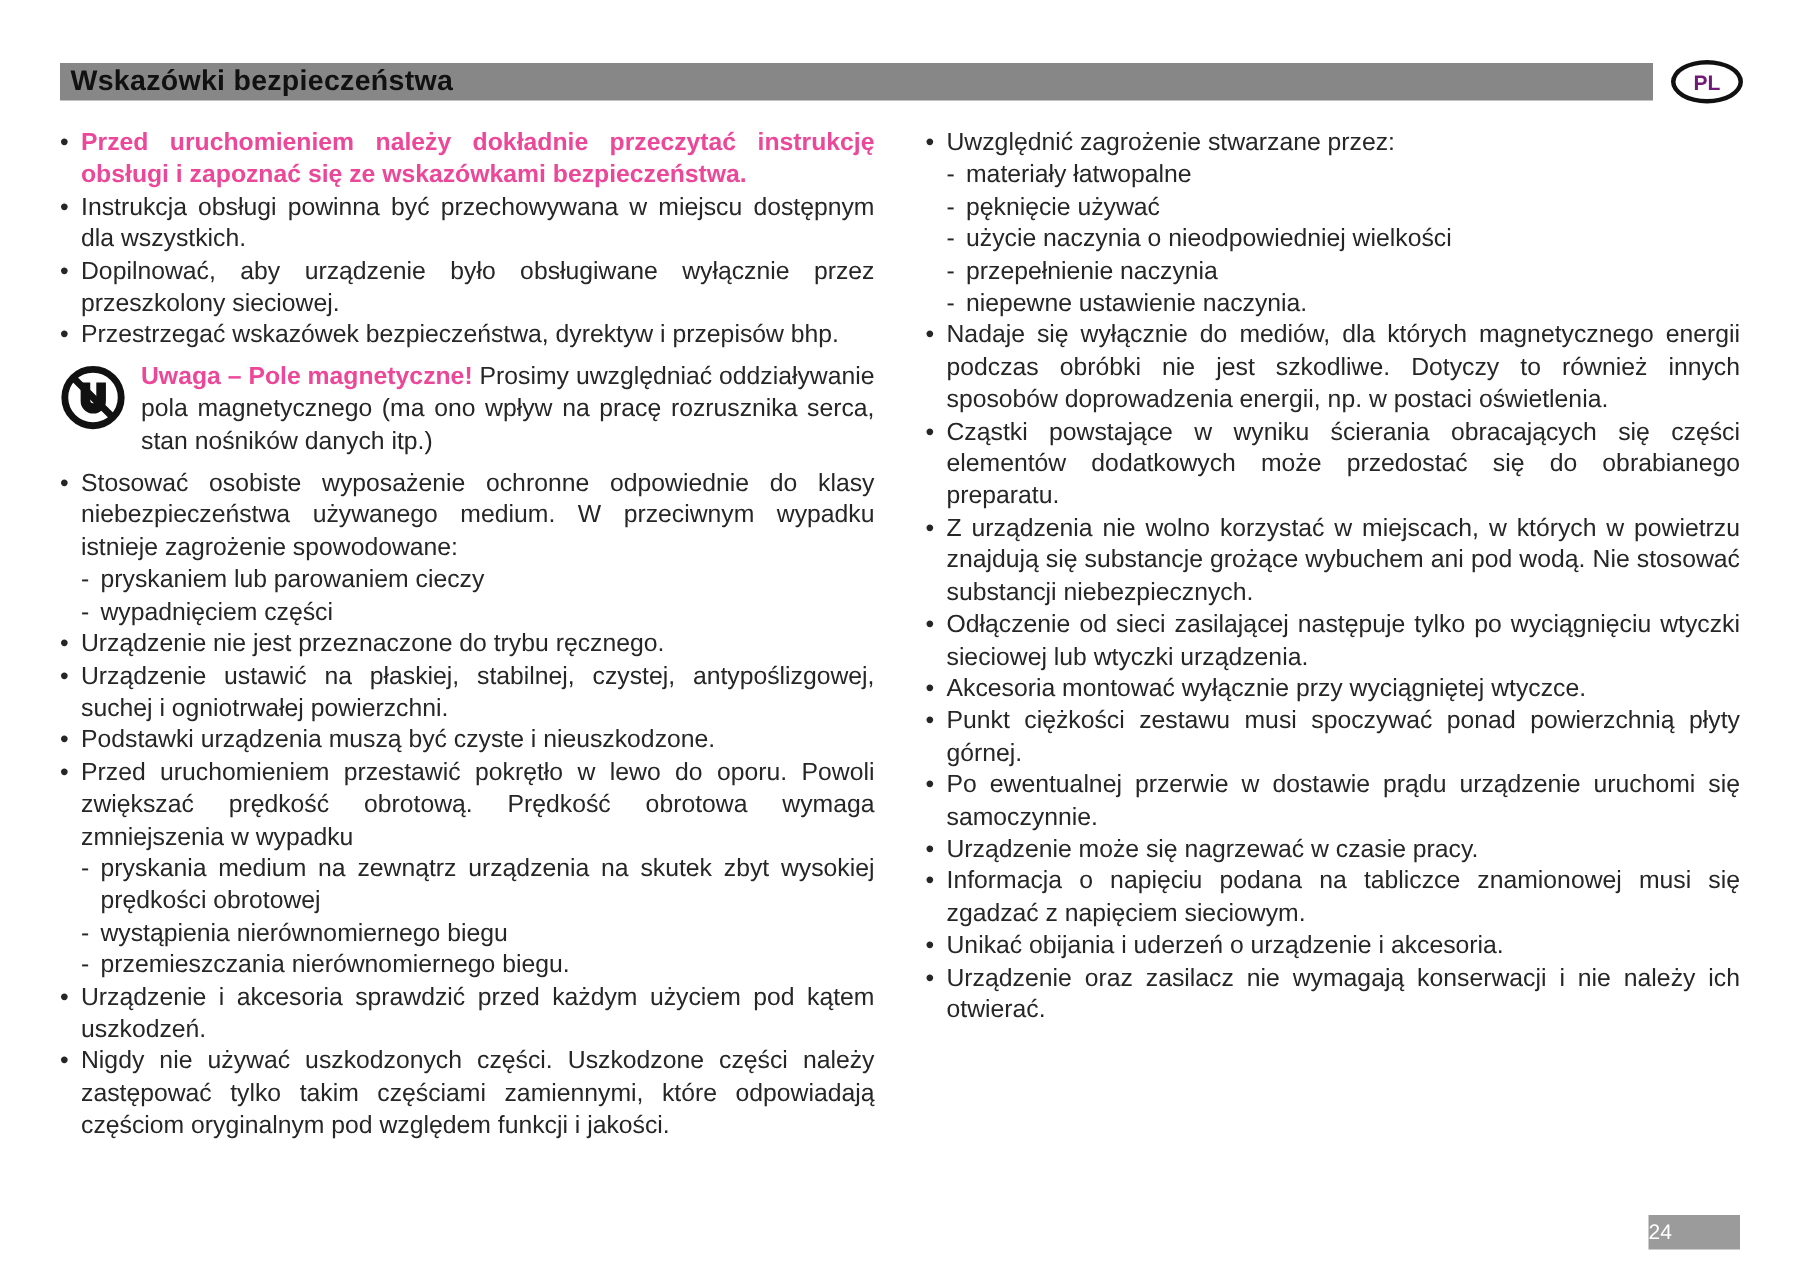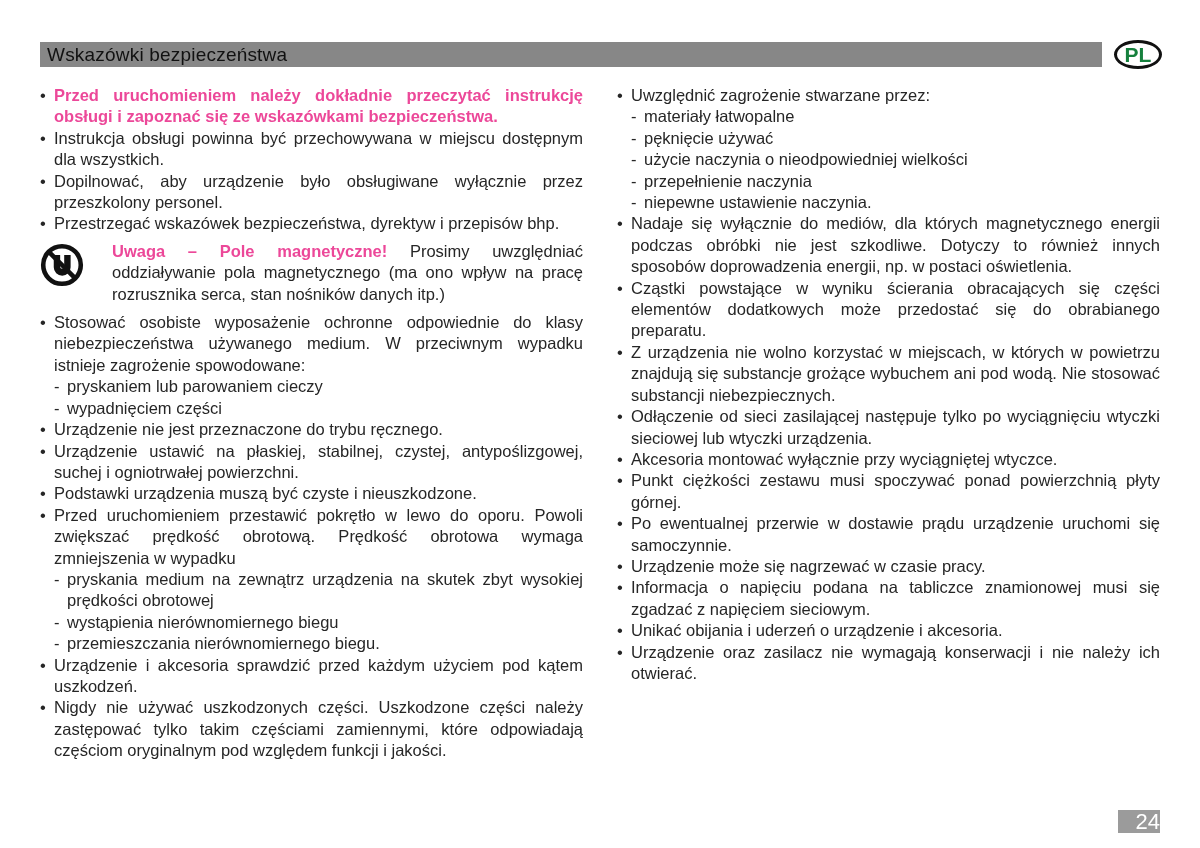--- a/index.html
+++ b/index.html
@@ -16,65 +16,65 @@
   }
   
   .header-bar {
     position: absolute; left: 40px; top: 42px;
     width: 1062px; height: 25px;
     background: #878787;
     display: flex; align-items: center;
     padding-left: 7px;
   }
   .header-title {
-    font-weight: normal; font-size: 19px; color: #111;
+    font-weight: bold; font-size: 19px; color: #111;
     letter-spacing: 0.2px;
     white-space: nowrap;
   }
   .lang-badge {
     position: absolute; right: 38px; top: 40px;
     width: 48px; height: 29px;
     border: 3px solid #111; border-radius: 50%;
     display: flex; align-items: center; justify-content: center;
     background: #fff;
   }
-  .lang-badge span { font-weight: bold; font-size: 21px; color: #15803d; }
+  .lang-badge span { font-weight: bold; font-size: 14px; color: #701a75; }
   
   .columns {
     position: absolute; left: 40px; top: 85px;
     width: 1120px;
     display: flex; gap: 34px;
   }
   .col {
     width: 543px; flex: 0 0 543px;
     font-size: 16.5px; line-height: 21.4px;
     color: #262626;
     text-align: justify;
   }
   .item { display: flex; }
   .item .marker { flex: 0 0 14px; width: 14px; }
   .item .txt { flex: 1 1 auto; min-width: 0; }
   .item.sub { padding-left: 14px; }
   .item.sub .marker { flex: 0 0 13px; width: 13px; }
   .b { font-weight: bold; color: #ec4899; }
   
   .warning {
-    display: flex; gap: 28px;
+    display: flex; gap: 10px;
     margin: 6px 0 7px 0;
     align-items: flex-start;
   }
   .w-icon { flex: 0 0 44px; width: 44px; height: 44px; margin-top: 2px; }
   .w-icon svg { width: 44px; height: 44px; display: block; }
   .w-text { flex: 1 1 auto; }
   
   .page-num {
     position: absolute; right: 40px; bottom: 15px;
-    width: 42px; height: 23px;
+    width: 61px; height: 23px;
     background: #9b9b9b; color: #fff;
-    font-size: 22px; line-height: 23px; text-align: right;
+    font-size: 14px; line-height: 23px; text-align: left;
   }
 </style>
 </head>
 <body>
 
 <div class="page">
 
   <div class="header-bar">
     <span class="header-title">Wskazówki bezpieczeństwa</span>
   </div>
@@ -88,21 +88,21 @@
         <div class="item bullet">
           <span class="marker">•</span>
           <span class="txt"><span class="b">Przed uruchomieniem należy dokładnie przeczytać instrukcję obsługi i zapoznać się ze wskazówkami bezpieczeństwa.</span></span>
         </div>
         <div class="item bullet">
           <span class="marker">•</span>
           <span class="txt"><span>Instrukcja obsługi powinna być przechowywana w miejscu dostępnym dla wszystkich.</span></span>
         </div>
         <div class="item bullet">
           <span class="marker">•</span>
-          <span class="txt"><span>Dopilnować, aby urządzenie było obsługiwane wyłącznie przez przeszkolony personel.</span></span>
+          <span class="txt"><span>Dopilnować, aby urządzenie było obsługiwane wyłącznie przez przeszkolony sieciowej.</span></span>
         </div>
         <div class="item bullet">
           <span class="marker">•</span>
           <span class="txt"><span>Przestrzegać wskazówek bezpieczeństwa, dyrektyw i przepisów bhp.</span></span>
         </div>
         <div class="warning">
   <span class="w-icon">
     <svg viewBox="0 0 48 48" xmlns="http://www.w3.org/2000/svg" aria-hidden="true">
       <circle cx="24" cy="24" r="20.5" fill="#ffffff" stroke="#111111" stroke-width="5"></circle>
       <path d="M15 13 h7 v13 a2.2 2.2 0 0 0 4.4 0 V13 h7 v13.5 a9.2 9.2 0 0 1 -18.4 0 z" fill="#111111"></path>

